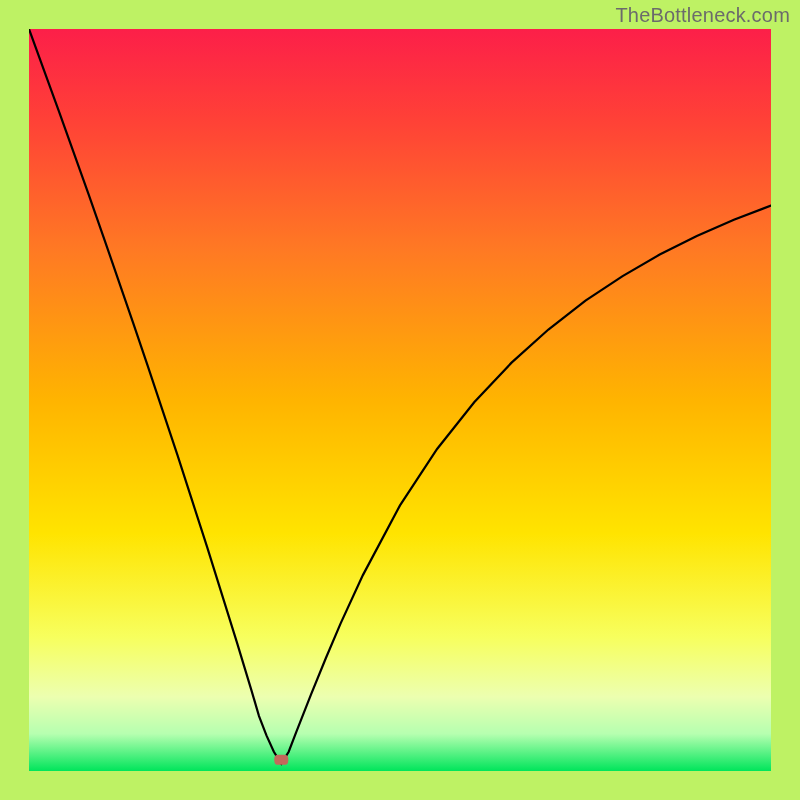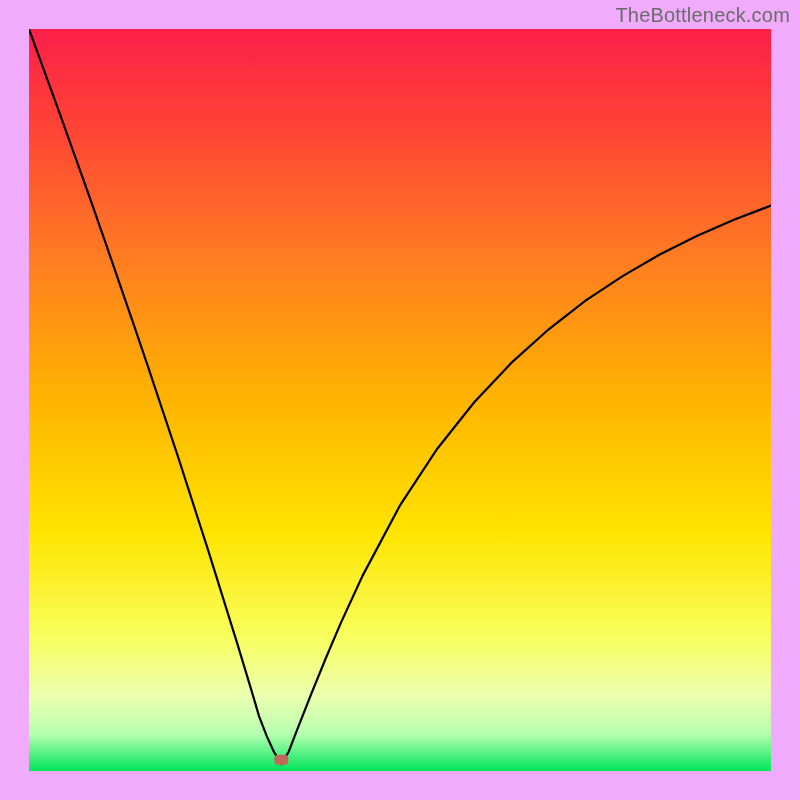--- a/index.html
+++ b/index.html
@@ -10,21 +10,21 @@
     background: #000;
     font-family: Arial, Helvetica, sans-serif;
     overflow: hidden;
   }
   .frame {
     position: absolute;
     left: 0;
     top: 0;
     width: 800px;
     height: 800px;
-    background: #f0abfc;
+    background: #bef264;
   }
   .plot {
     position: absolute;
     left: 29px;
     top: 29px;
     width: 742px;
     height: 742px;
     
   }
   .watermark {

